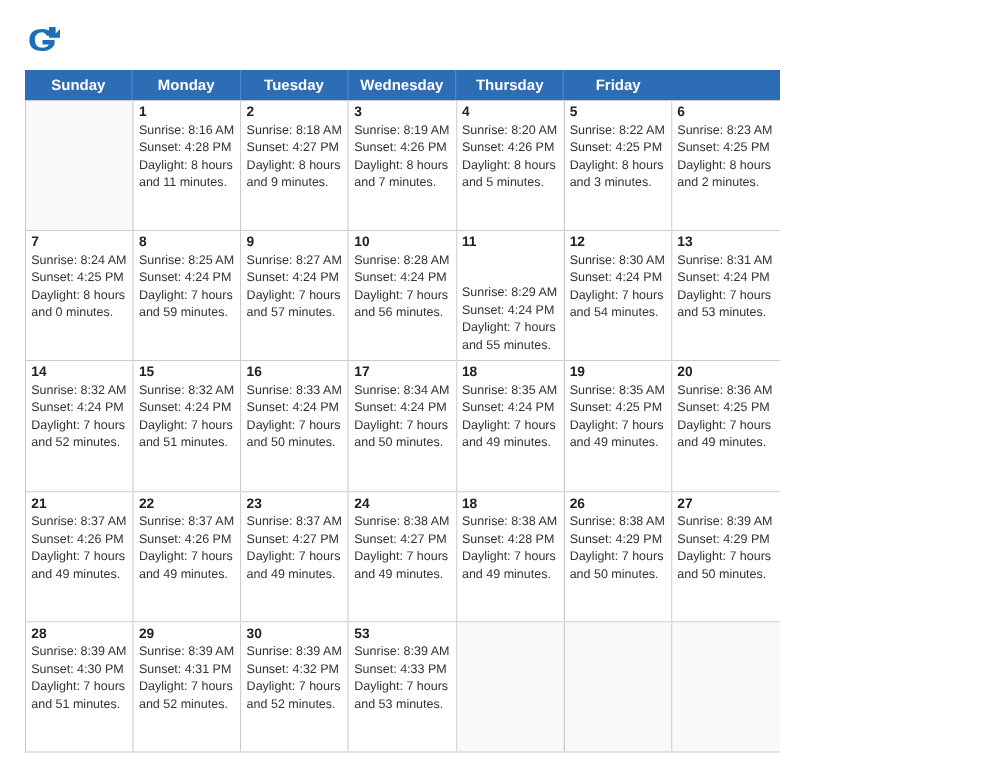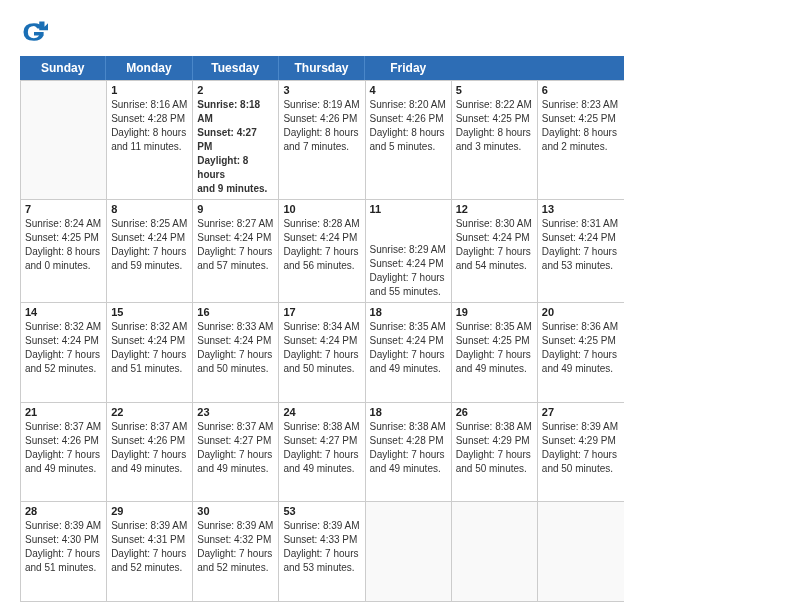--- a/index.html
+++ b/index.html
@@ -129,36 +129,37 @@
       <div class="month-title"></div>
       <div class="location"></div>
     </div>
   </div>
 
   <div class="calendar">
     <div class="cal-header">
       <div class="cal-header-cell">Sunday</div>
       <div class="cal-header-cell">Monday</div>
       <div class="cal-header-cell">Tuesday</div>
+      <div class="cal-header-cell">Wednesday</div>
       <div class="cal-header-cell">Thursday</div>
       <div class="cal-header-cell">Friday</div>
     </div>
     <div class="cal-body" id="cal-body">
     <div class="cal-row">
           <div class="cal-cell empty"></div>
           <div class="cal-cell">
             <span class="day-num">1</span>
             <div class="cell-info" style="white-space: pre-line;">Sunrise: 8:16 AM
 Sunset: 4:28 PM
 Daylight: 8 hours
 and 11 minutes.</div>
           </div>
           <div class="cal-cell">
             <span class="day-num">2</span>
-            <div class="cell-info" style="white-space: pre-line; font-weight: bold;">Sunrise: 8:18 AM
+            <div class="cell-info" style="white-space: pre-line;">Sunrise: 8:18 AM
 Sunset: 4:27 PM
 Daylight: 8 hours
 and 9 minutes.</div>
           </div>
           <div class="cal-cell">
             <span class="day-num">3</span>
             <div class="cell-info" style="white-space: pre-line;">Sunrise: 8:19 AM
 Sunset: 4:26 PM
 Daylight: 8 hours
 and 7 minutes.</div>

